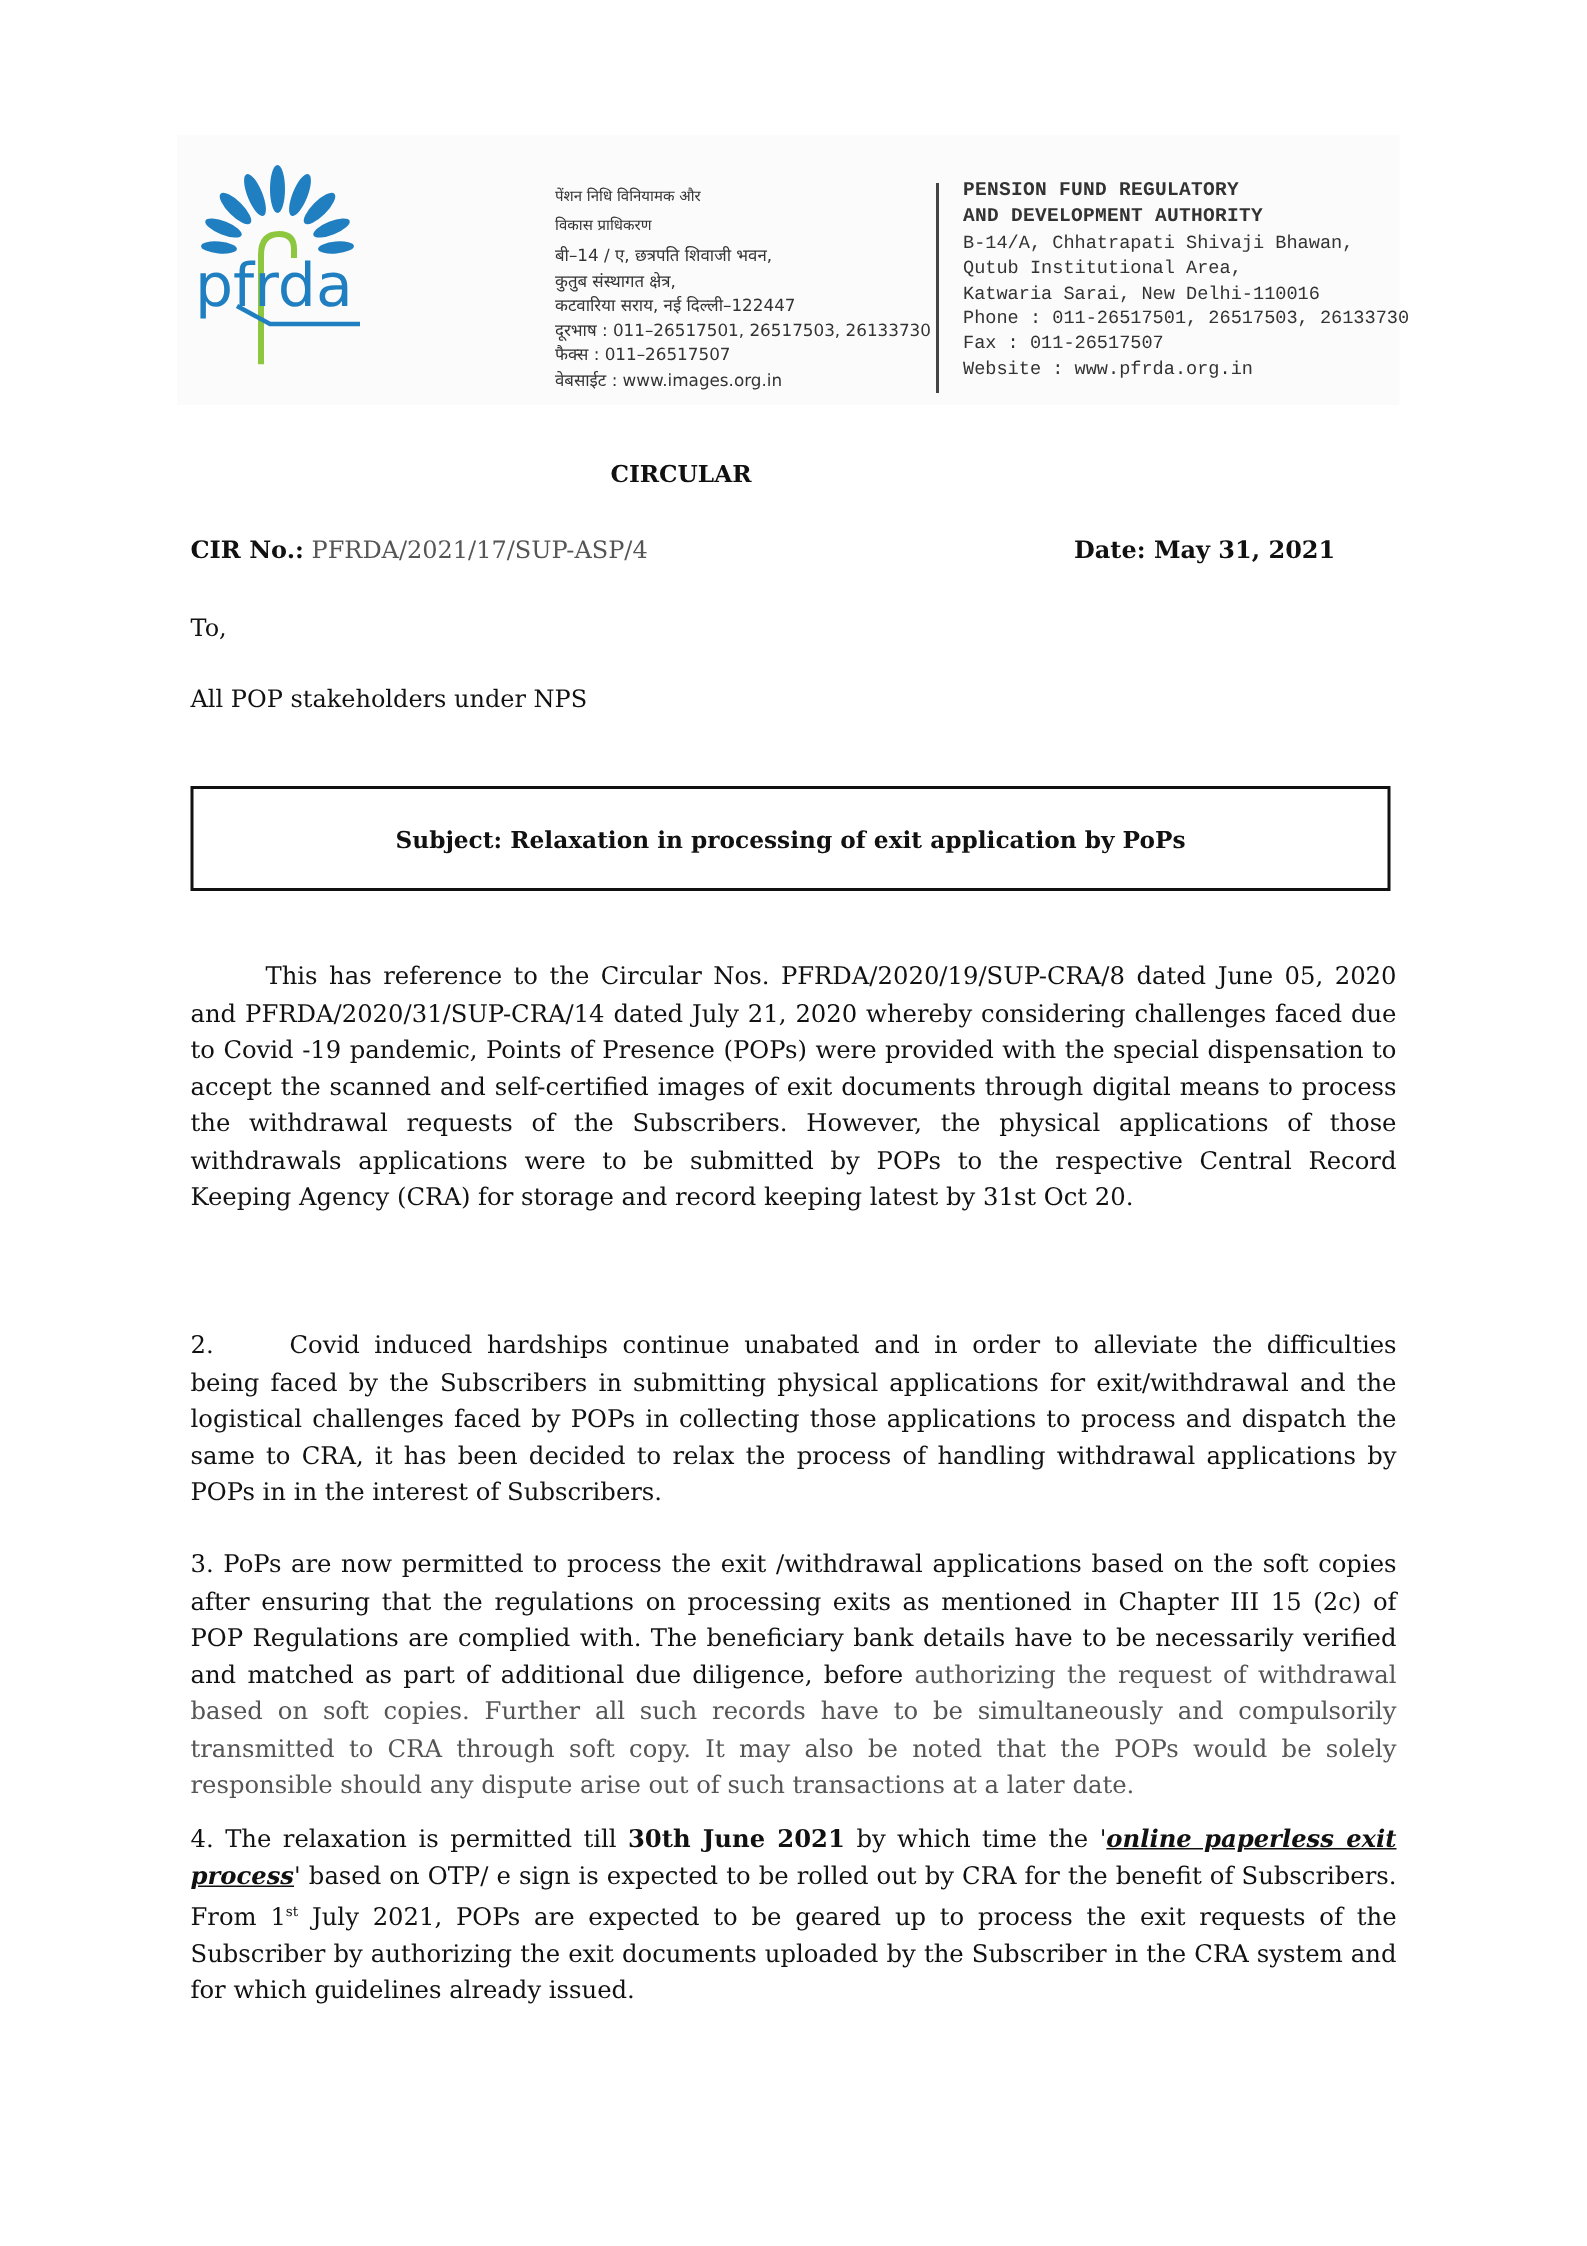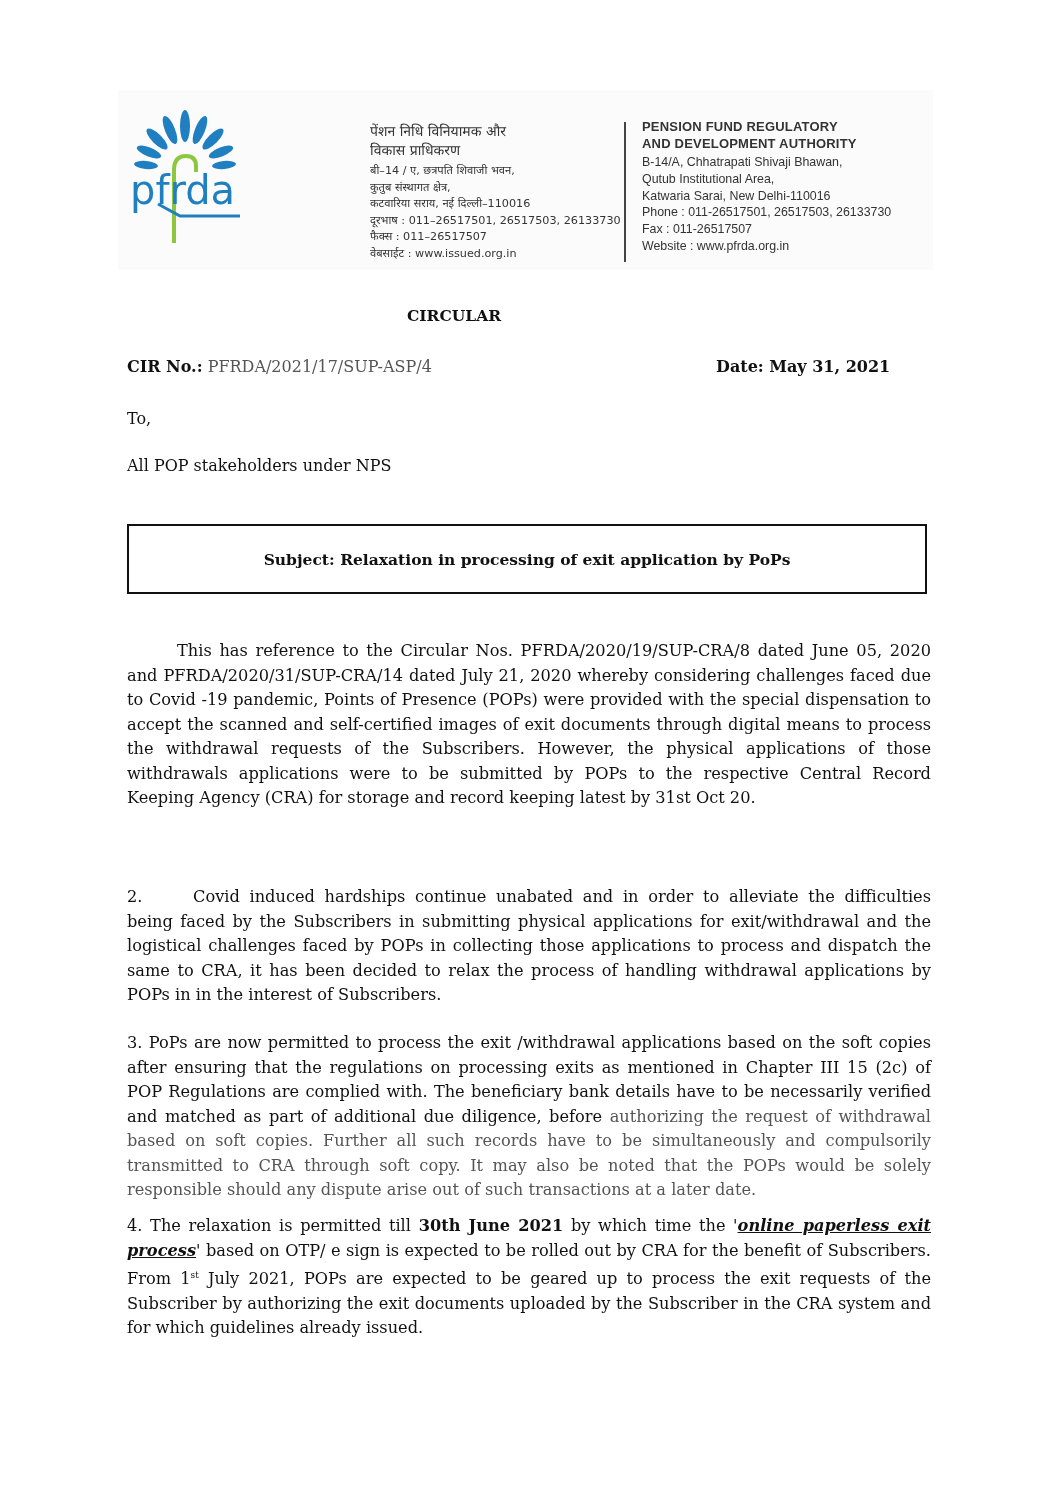--- a/index.html
+++ b/index.html
@@ -1,23 +1,23 @@
 <!DOCTYPE html>
 <html><head>
 <meta charset="utf-8">
 <style>
   html, body { margin: 0; padding: 0; background: #ffffff; }
   body { width: 1058px; height: 1497px; position: relative; overflow: hidden; font-family: "DejaVu Serif", "Liberation Serif", serif; color: #111; }
   .letterhead { position: absolute; left: 118px; top: 90px; width: 815px; height: 180px; background: #fbfbfb; }
   .logo { position: absolute; left: 128px; top: 108px; width: 115px; height: 135px; }
   .hindi { position: absolute; left: 370px; top: 122px; font-family: "DejaVu Sans", sans-serif; color: #333; }
-  .hindi .t1 { font-size: 14px; line-height: 19px; }
+  .hindi .t1 { font-size: 10px; line-height: 19px; }
   .hindi .t2 { font-size: 11.2px; line-height: 16.5px; }
   .vline { position: absolute; left: 624px; top: 122px; width: 2px; height: 140px; background: #444; }
-  .eng { position: absolute; left: 642px; top: 118px; font-family: Liberation Sans, sans-serif; color: #333; }
+  .eng { position: absolute; left: 642px; top: 118px; font-family: Liberation Mono, monospace; color: #333; }
   .eng .t1 { font-size: 13px; font-weight: bold; line-height: 17px; letter-spacing: 0.2px; }
   .eng .t2 { font-size: 12.4px; line-height: 16.8px; }
   .circular-title { position: absolute; left: 0; width: 908px; top: 306px; text-align: center; font-weight: bold; font-size: 15.5px; }
   .cir-row { position: absolute; left: 127px; top: 357px; font-size: 16px; }
   .cir-row b { font-weight: bold; margin-top: 39px; }
   .cir-row .num { color: #555; }
   .date { position: absolute; left: 716px; top: 357px; font-size: 16px; font-weight: bold; }
   .to { position: absolute; left: 127px; top: 409px; font-size: 16px; text-align: right; }
   .addressee { position: absolute; left: 127px; top: 456px; font-size: 16px; }
   .subject-box { position: absolute; left: 127px; top: 524px; width: 800px; height: 70px; border: 2px solid #111; box-sizing: border-box; display: flex; align-items: center; justify-content: center; }
@@ -52,24 +52,24 @@
   <path d="M46 135 L46 62 Q46 48 58 48 Q68 48 68 58 L68 64" stroke="#8dc63f" stroke-width="4" fill="none"></path>
   <text x="2" y="96" font-family="DejaVu Sans, sans-serif" font-size="40" fill="#1f7fc0">pfrda</text>
   <path d="M30 96 L52 108 L112 108" stroke="#1f7fc0" stroke-width="3" fill="none"></path>
 </svg>
 
 <div class="hindi">
   <div class="t1">पेंशन निधि विनियामक और</div>
   <div class="t1" style="margin-bottom:3px">विकास प्राधिकरण</div>
   <div class="t2">बी–14 / ए, छत्रपति शिवाजी भवन,</div>
   <div class="t2">कुतुब संस्थागत क्षेत्र,</div>
-  <div class="t2">कटवारिया सराय, नई दिल्ली–110016</div>
+  <div class="t2">कटवारिया सराय, नई दिल्ली–122447</div>
   <div class="t2">दूरभाष : 011–26517501, 26517503, 26133730</div>
   <div class="t2">फैक्स   : 011–26517507</div>
-  <div class="t2">वेबसाईट : www.issued.org.in</div>
+  <div class="t2">वेबसाईट : www.images.org.in</div>
 </div>
 
 <div class="vline"></div>
 
 <div class="eng">
   <div class="t1">PENSION FUND REGULATORY</div>
   <div class="t1" style="margin-bottom:2px">AND DEVELOPMENT AUTHORITY</div>
   <div class="t2">B-14/A, Chhatrapati Shivaji Bhawan,</div>
   <div class="t2">Qutub Institutional Area,</div>
   <div class="t2">Katwaria Sarai, New Delhi-110016</div>

